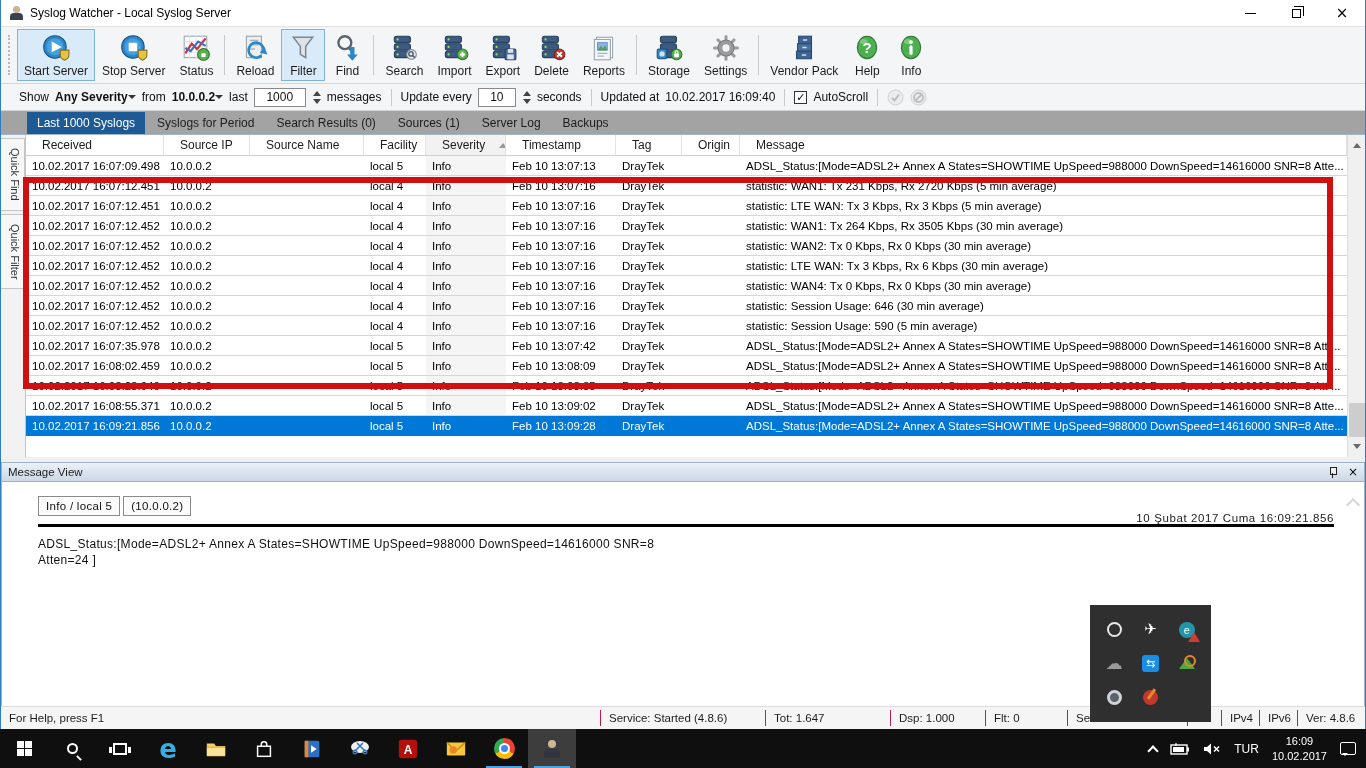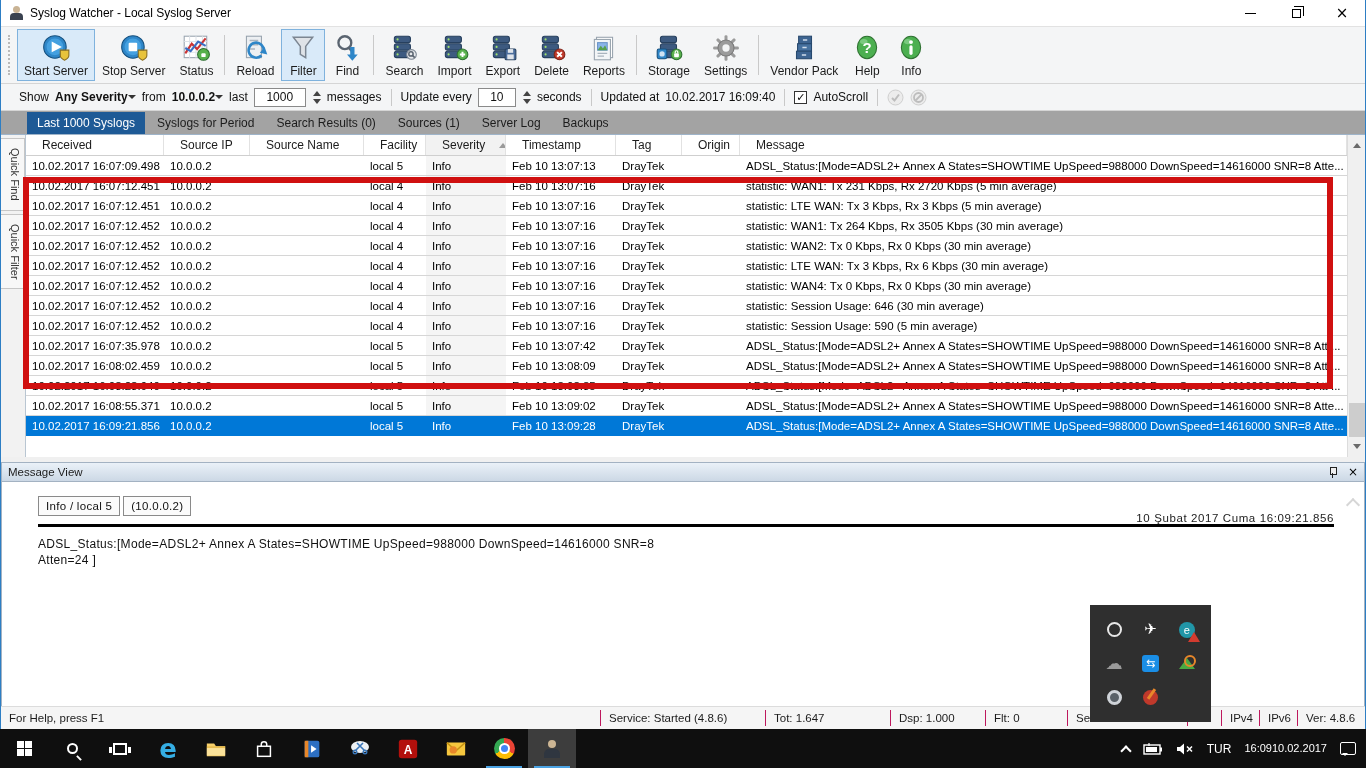--- a/index.html
+++ b/index.html
@@ -117,21 +117,21 @@
 .tview::before{content:"";position:absolute;right:-6px;top:2px;width:3px;height:6px;background:#fff}
 .edge-e{color:#35aee4;font-size:26px;font-weight:bold;font-family:"DejaVu Sans",sans-serif;line-height:1}
 .chrome{width:21px;height:21px;border-radius:50%;background:conic-gradient(#ea4335 0 120deg,#fbbc05 120deg 240deg,#34a853 240deg 360deg);position:relative}
 .chrome::before{content:"";position:absolute;left:5px;top:5px;width:11px;height:11px;border-radius:50%;background:#fff}
 .chrome::after{content:"";position:absolute;left:7px;top:7px;width:7px;height:7px;border-radius:50%;background:#4285f4}
 .avatar{width:20px;height:20px;position:relative}
 .avatar .head{position:absolute;left:6px;top:1px;width:8px;height:8px;border-radius:50%;background:#cdb694}
 .avatar .body{position:absolute;left:2px;top:10px;width:16px;height:9px;border-radius:5px 5px 0 0;background:#2f3640}
 .tray{margin-left:auto;display:flex;align-items:center;gap:13px;padding-right:10px;color:#fff}
 .chevup{width:8px;height:8px;border-left:2px solid #fff;border-top:2px solid #fff;transform:rotate(45deg);margin-top:4px}
-.clock{display:flex;flex-direction:row;align-items:center;font-size:11px;line-height:1.35}
+.clock{display:flex;flex-direction:column;align-items:center;font-size:11px;line-height:1.35}
 .lang{font-size:12px}
 .notif{width:16px;height:13px;border:1.5px solid #fff;border-radius:2px;position:relative}
 .notif::after{content:"";position:absolute;left:1px;bottom:-5px;width:0;height:0;border:3px solid transparent;border-top-color:#fff}
 svg text{font-family:"Liberation Sans",sans-serif}
 </style>
 </head>
 <body>
 
 <div class="screen">
   <div class="app">

